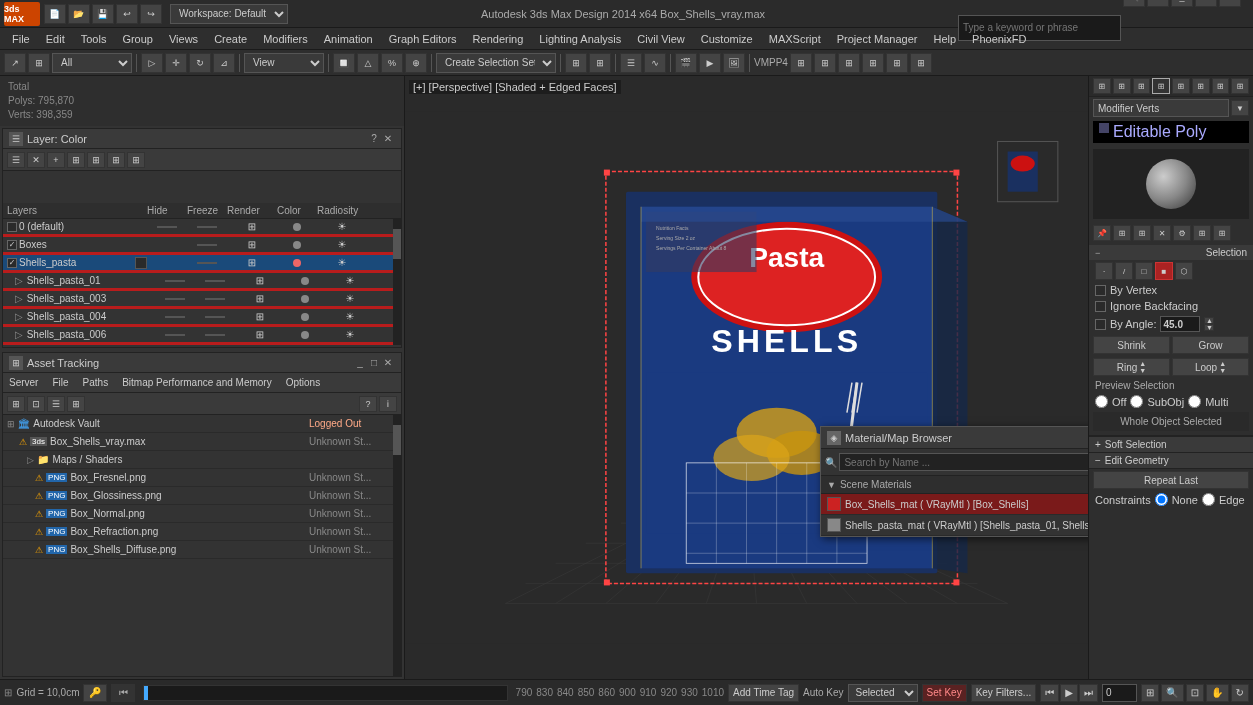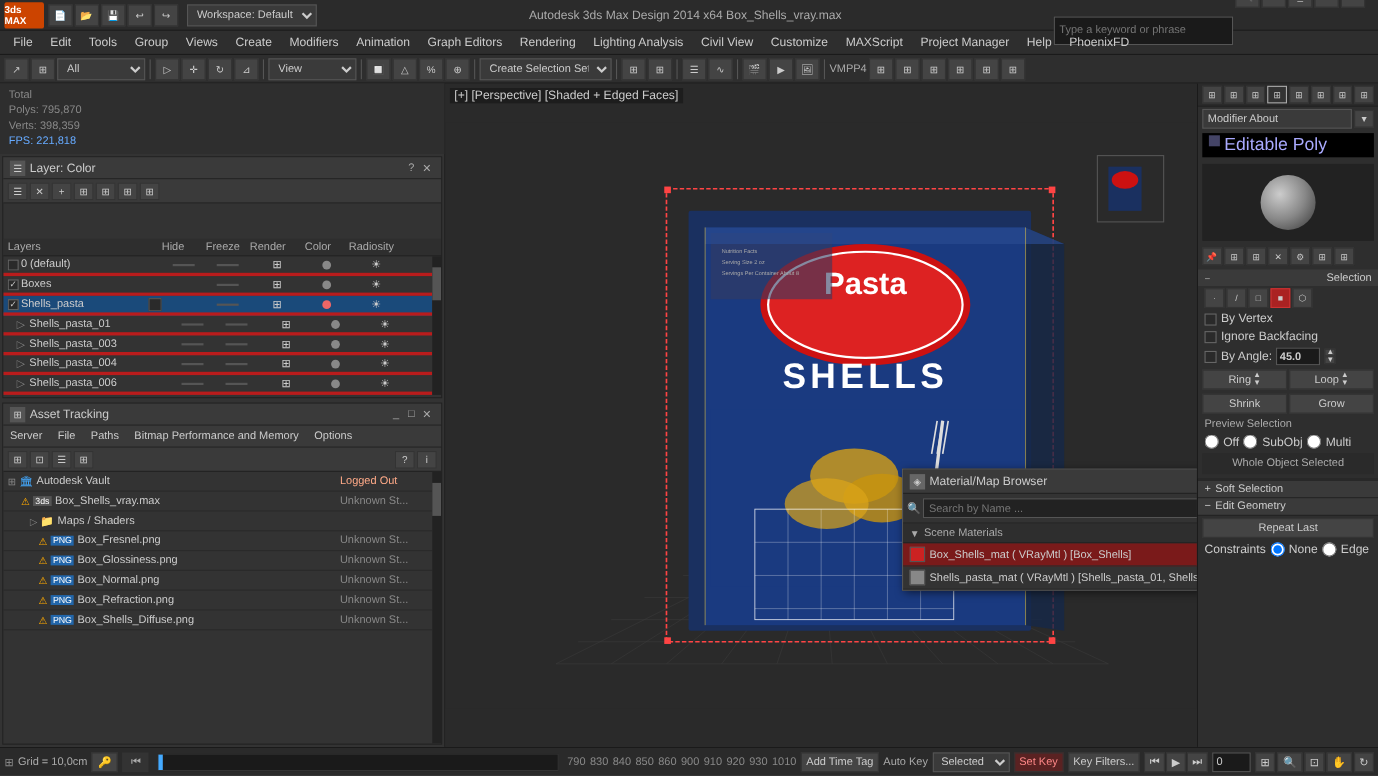--- a/index.html
+++ b/index.html
@@ -716,21 +716,20 @@
 </div>
 
 <div class="main-layout">
 
   <div class="left-panels">
 
     <div class="viewport-info">
       <div>Total</div>
       <div><span>Polys:</span> <span>795,870</span></div>
       <div><span>Verts:</span> <span>398,359</span></div>
-      <div class="fps"><span>FPS:</span> <span>221,818</span></div>
     </div>
 
     <div class="panel-window" style="height:220px;">
       <div class="panel-titlebar">
         <div class="panel-titlebar-icon">☰</div>
         <div class="panel-titlebar-title">Layer: Color</div>
         <div class="panel-titlebar-btn">?</div>
         <div class="panel-titlebar-btn">✕</div>
       </div>
       <div class="panel-toolbar">
@@ -1095,21 +1094,21 @@
       <div class="rp-tb-btn">⊞</div>
       <div class="rp-tb-btn" style="background:#333;border-color:#aaa;">⊞</div>
       <div class="rp-tb-btn">⊞</div>
       <div class="rp-tb-btn">⊞</div>
       <div class="rp-tb-btn">⊞</div>
       <div class="rp-tb-btn">⊞</div>
     </div>
 
 
     <div style="display:flex;padding:2px 4px;gap:2px;align-items:center;">
-      <div style="flex:1;background:#3a3a3a;border:1px solid #555;height:18px;display:flex;align-items:center;padding:0 4px;font-size:10px;color:#ccc;">Modifier About</div>
+      <div style="flex:1;background:#3a3a3a;border:1px solid #555;height:18px;display:flex;align-items:center;padding:0 4px;font-size:10px;color:#ccc;">Modifier Verts</div>
       <div class="rp-tb-btn">▼</div>
     </div>
 
     <div style="margin:2px 4px;">
       <div class="rp-modifier-item">
         <div class="rp-modifier-icon"></div>
         <span>Editable Poly</span>
       </div>
     </div>
 
@@ -1155,39 +1154,39 @@
         <div class="rp-checkbox"></div>
         <span>By Angle:</span>
         <input class="rp-spinbox" value="45.0" style="">
         <div style="display:flex;flex-direction:column;">
           <div style="width:10px;height:7px;background:#444;border:1px solid #333;display:flex;align-items:center;justify-content:center;font-size:7px;">▲</div>
           <div style="width:10px;height:7px;background:#444;border:1px solid #333;display:flex;align-items:center;justify-content:center;font-size:7px;">▼</div>
         </div>
       </div>
 
       <div class="rp-two-btns">
+        <div class="rp-half-btn">Shrink</div>
+        <div class="rp-half-btn">Grow</div>
+      </div>
+
+      <div class="rp-two-btns">
         <div class="rp-half-btn" style="flex:1;">
           <span>Ring</span>
           <div style="display:flex;flex-direction:column;margin-left:2px;">
             <span style="font-size:7px;">▲</span>
             <span style="font-size:7px;">▼</span>
           </div>
         </div>
         <div class="rp-half-btn" style="flex:1;">
           <span>Loop</span>
           <div style="display:flex;flex-direction:column;margin-left:2px;">
             <span style="font-size:7px;">▲</span>
             <span style="font-size:7px;">▼</span>
           </div>
         </div>
-      </div>
-
-      <div class="rp-two-btns">
-        <div class="rp-half-btn">Shrink</div>
-        <div class="rp-half-btn">Grow</div>
       </div>
 
       <div class="rp-label">Preview Selection</div>
       <div class="rp-row">
         <input type="radio" name="preview" style="">
         <label>Off</label>
         <input type="radio" name="preview" style="">
         <label>SubObj</label>
         <input type="radio" name="preview" style="">
         <label>Multi</label>

